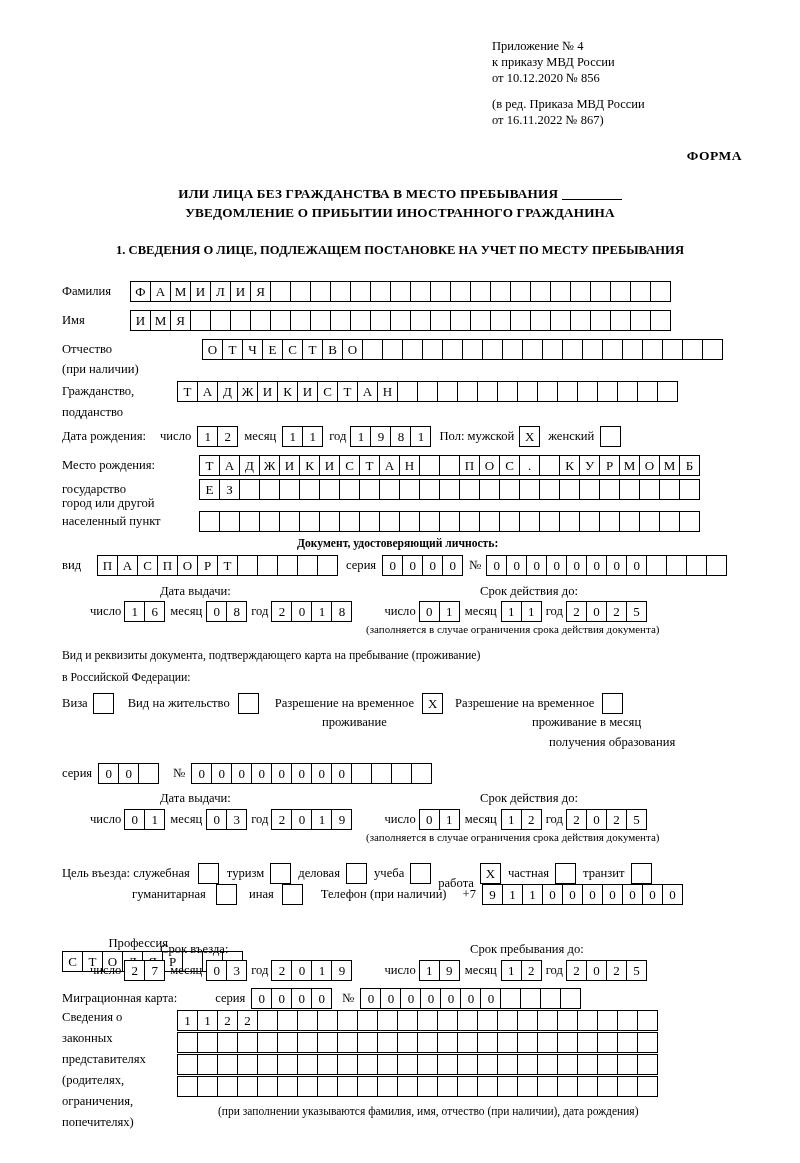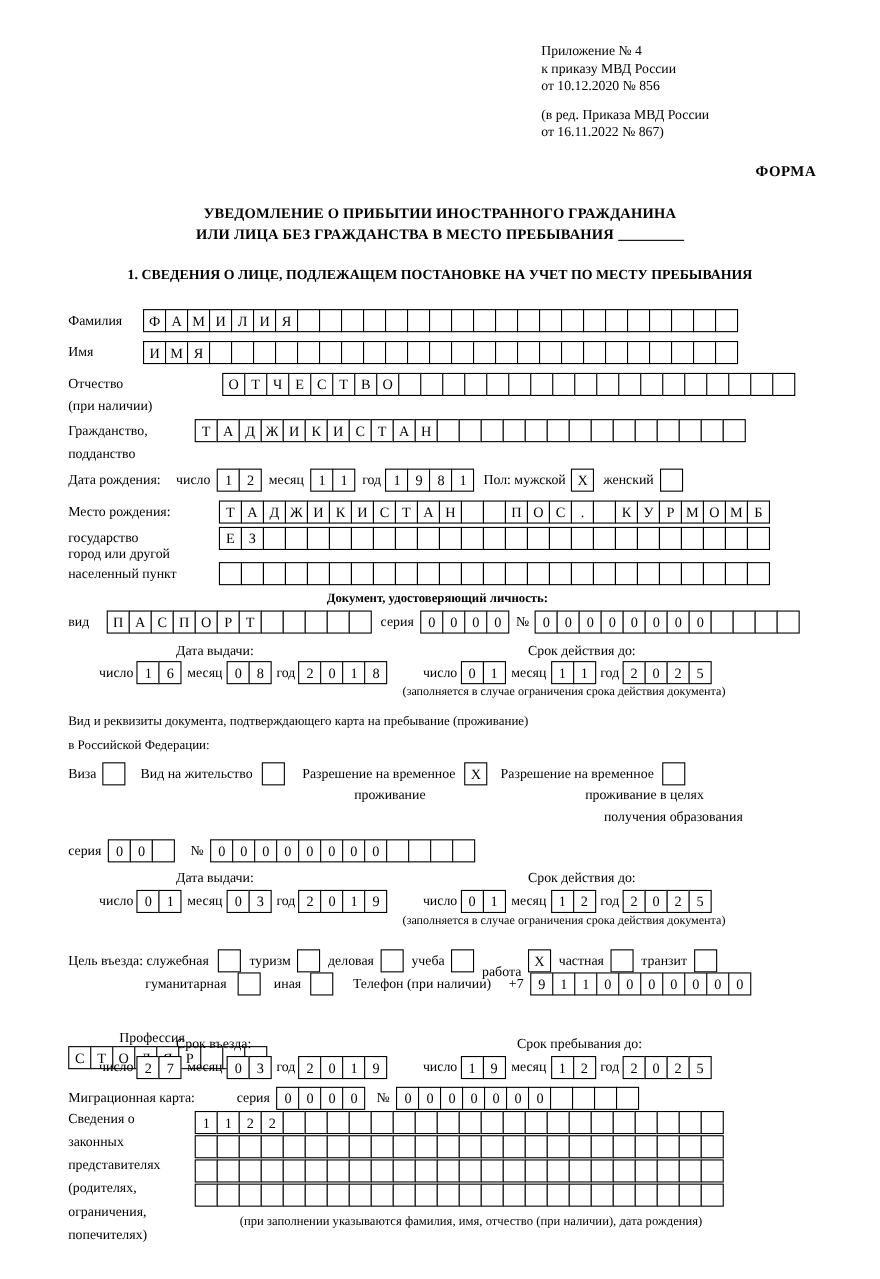--- a/index.html
+++ b/index.html
@@ -113,22 +113,22 @@
   <div class="header-block">
     <div>Приложение № 4</div>
     <div>к приказу МВД России</div>
     <div>от 10.12.2020 № 856</div>
     <div class="grp2">(в ред. Приказа МВД России</div>
     <div>от 16.11.2022 № 867)</div>
   </div>
   <div class="forma">ФОРМА</div>
 
   <div class="title">
+    <div><span>ИЛИ ЛИЦА БЕЗ ГРАЖДАНСТВА В МЕСТО ПРЕБЫВАНИЯ</span> <span class="underline-sp"></span></div>
     <div>УВЕДОМЛЕНИЕ О ПРИБЫТИИ ИНОСТРАННОГО ГРАЖДАНИНА</div>
-    <div><span>ИЛИ ЛИЦА БЕЗ ГРАЖДАНСТВА В МЕСТО ПРЕБЫВАНИЯ</span> <span class="underline-sp"></span></div>
   </div>
 
   <div class="section1">1. СВЕДЕНИЯ О ЛИЦЕ, ПОДЛЕЖАЩЕМ ПОСТАНОВКЕ НА УЧЕТ ПО МЕСТУ ПРЕБЫВАНИЯ</div>
 
   <div class="row" style="top:281px; left:62px;">
     <span class="lbl" style="width:68px;">Фамилия</span>
     <span class="cells" id="cells-surname">
         <span class="cell">Ф</span>
         <span class="cell">А</span>
         <span class="cell">М</span>
@@ -483,21 +483,21 @@
     <span class="box" id="box-residence" style="margin-left:8px;"></span>
     <span class="lbl" style="margin-left:16px;">Разрешение на временное</span>
     <span class="box" id="box-tempres" style="margin-left:8px;">X</span>
     <span class="lbl" style="margin-left:12px;">Разрешение на временное</span>
     <span class="box" id="box-edures" style="margin-left:8px;"></span>
   </div>
   <div class="row" style="top:715px; left:322px;">
     <span class="lbl">проживание</span>
   </div>
   <div class="row" style="top:715px; left:532px;">
-    <span class="lbl">проживание в целях</span>
+    <span class="lbl">проживание в месяц</span>
   </div>
   <div class="row" style="top:735px; left:549px;">
     <span class="lbl">получения образования</span>
   </div>
 
   <div class="row" style="top:763px; left:62px;">
     <span class="lbl">серия</span>
     <span class="cells" id="cells-stay-series" style="margin-left:6px;">
         <span class="cell">0</span>
         <span class="cell">0</span>

